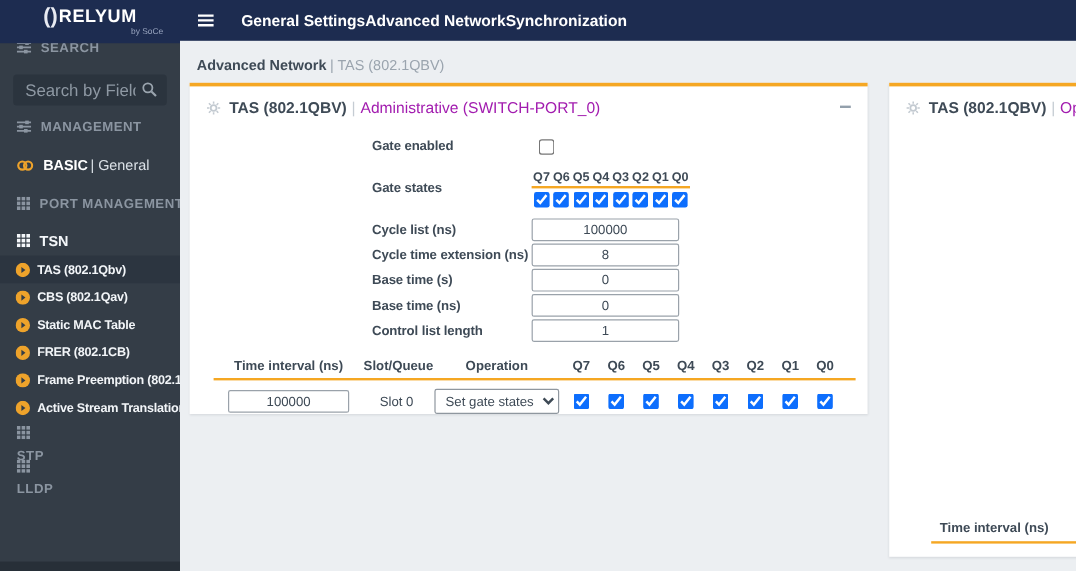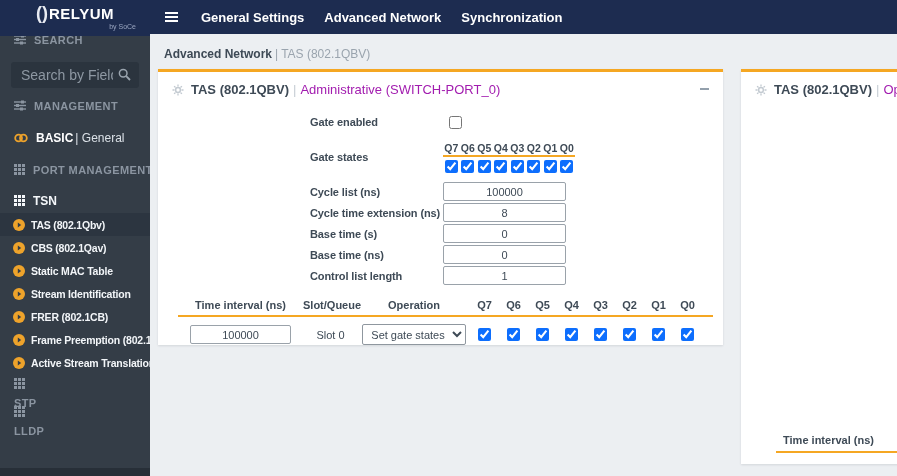--- a/index.html
+++ b/index.html
@@ -8,21 +8,21 @@
 
   
   .topbar { position:absolute; top:0; left:0; right:0; height:34px; background:#1d2c50; display:flex; align-items:center; z-index:5; }
   .brand { width:150px; height:38px; background:#1d2c50; display:flex; flex-direction:column; align-items:center; justify-content:center; flex:none; }
   .brand-row { display:flex; align-items:center; }
   .paren { color:#e8ebf2; font-size:18px; font-weight:bold; line-height:1; }
   .paren.close { margin-right:1px; }
   .brand-name { color:#ffffff; font-weight:bold; font-size:15px; letter-spacing:.5px; line-height:1; }
   .brand-sub { color:#9aa6c0; font-size:7px; align-self:flex-end; margin-right:14px; margin-top:1px; }
   .hamburger { margin-left:14px; cursor:pointer; display:flex; align-items:center; }
-  .topnav { display:flex; gap:20px; margin-left:22px; }
+  .topnav { display:flex; margin-left:22px; }
   .topnav .nav-item { color:#ffffff; font-size:13px; font-weight:bold; cursor:pointer; white-space:nowrap; }
 
   
   .sidebar { position:absolute; top:34px; left:0; width:150px; bottom:0; background:#343d47; z-index:4; overflow:hidden; }
   .side-header { display:flex; gap:8px; color:#8b95a1; font-size:11px; font-weight:bold; letter-spacing:.4px; padding:0 14px; height:24px; white-space:nowrap; }
   .side-header.mt { margin-top:12px; }
   .search-wrap { margin:4px 11px 2px; position:relative; }
   .search-input { width:100%; background:#2b343e; border:none; border-radius:3px; height:26px; color:#aab3bd; font-size:14px; padding:0 26px 0 10px; outline:none; }
   .search-input::placeholder { color:#8e98a3; }
   .search-btn { position:absolute; right:8px; top:6px; color:#9aa4ae; cursor:pointer; }
@@ -238,29 +238,20 @@
       </span>
     <span>Static MAC Table</span>
   </div>
   <div class="sub-item">
     <span class="icon">
         <svg width="12" height="12" viewBox="0 0 12 12">
           <circle cx="6" cy="6" r="6" fill="#eea32b"></circle>
           <path d="M4.8 3.4 L8.2 6 L4.8 8.6 Z" fill="#343d47"></path>
         </svg>
       </span>
-    <span>Stream Identification</span>
-  </div>
-  <div class="sub-item">
-    <span class="icon">
-        <svg width="12" height="12" viewBox="0 0 12 12">
-          <circle cx="6" cy="6" r="6" fill="#eea32b"></circle>
-          <path d="M4.8 3.4 L8.2 6 L4.8 8.6 Z" fill="#343d47"></path>
-        </svg>
-      </span>
     <span>FRER (802.1CB)</span>
   </div>
   <div class="sub-item">
     <span class="icon">
         <svg width="12" height="12" viewBox="0 0 12 12">
           <circle cx="6" cy="6" r="6" fill="#eea32b"></circle>
           <path d="M4.8 3.4 L8.2 6 L4.8 8.6 Z" fill="#343d47"></path>
         </svg>
       </span>
     <span>Frame Preemption (802.1Qbu)</span>

